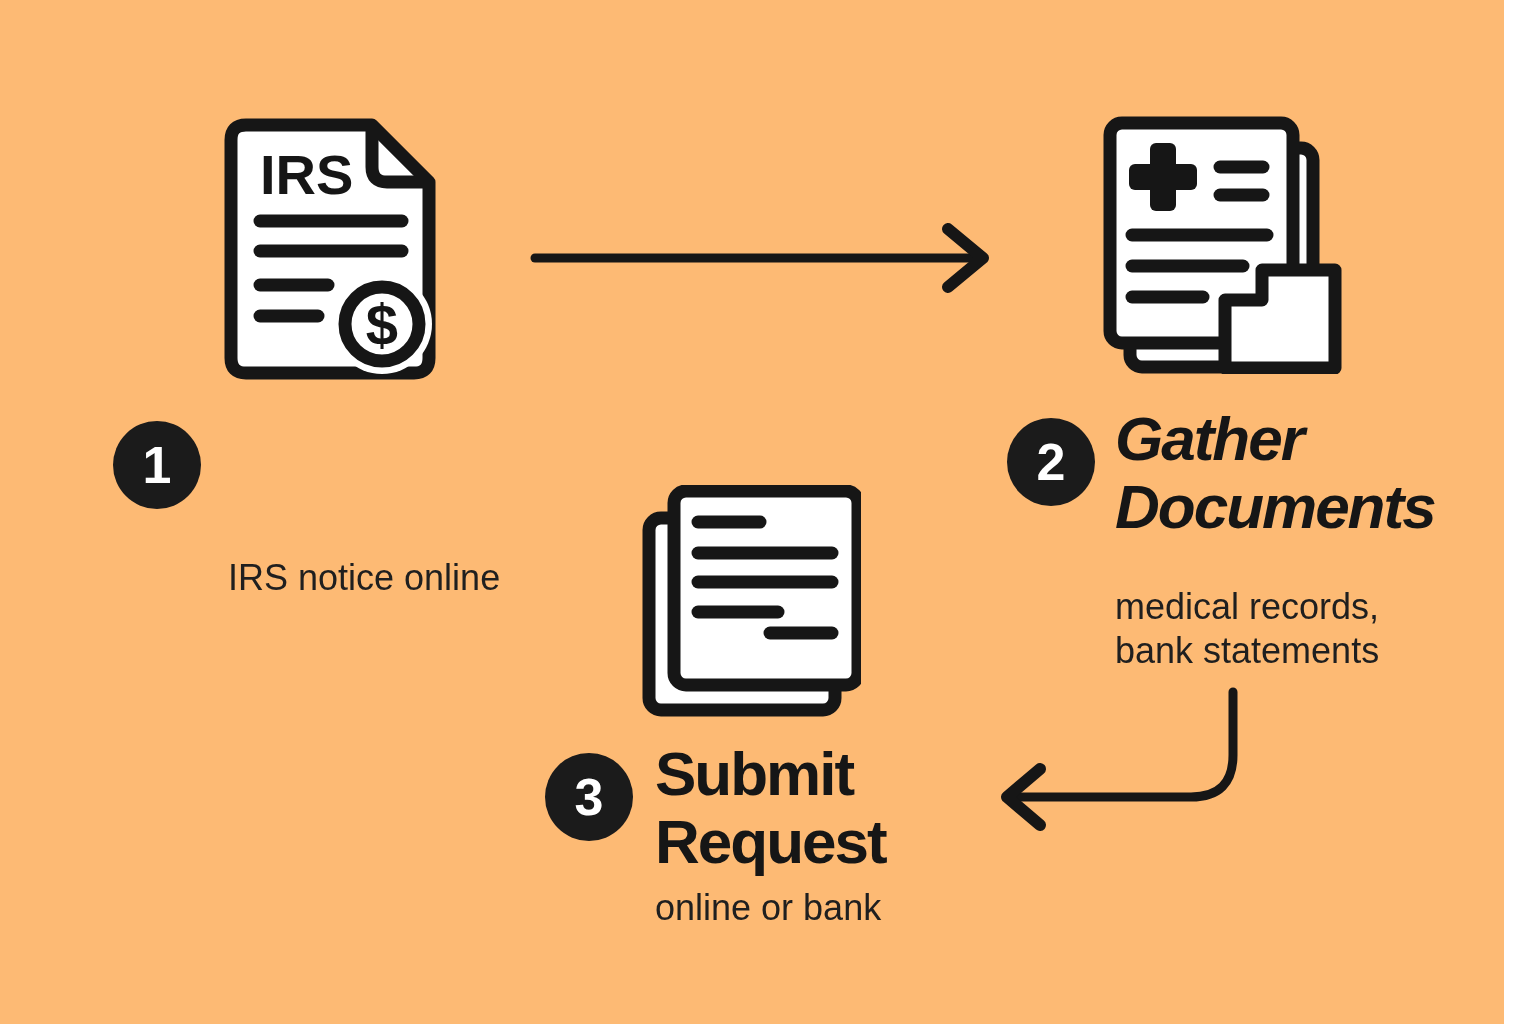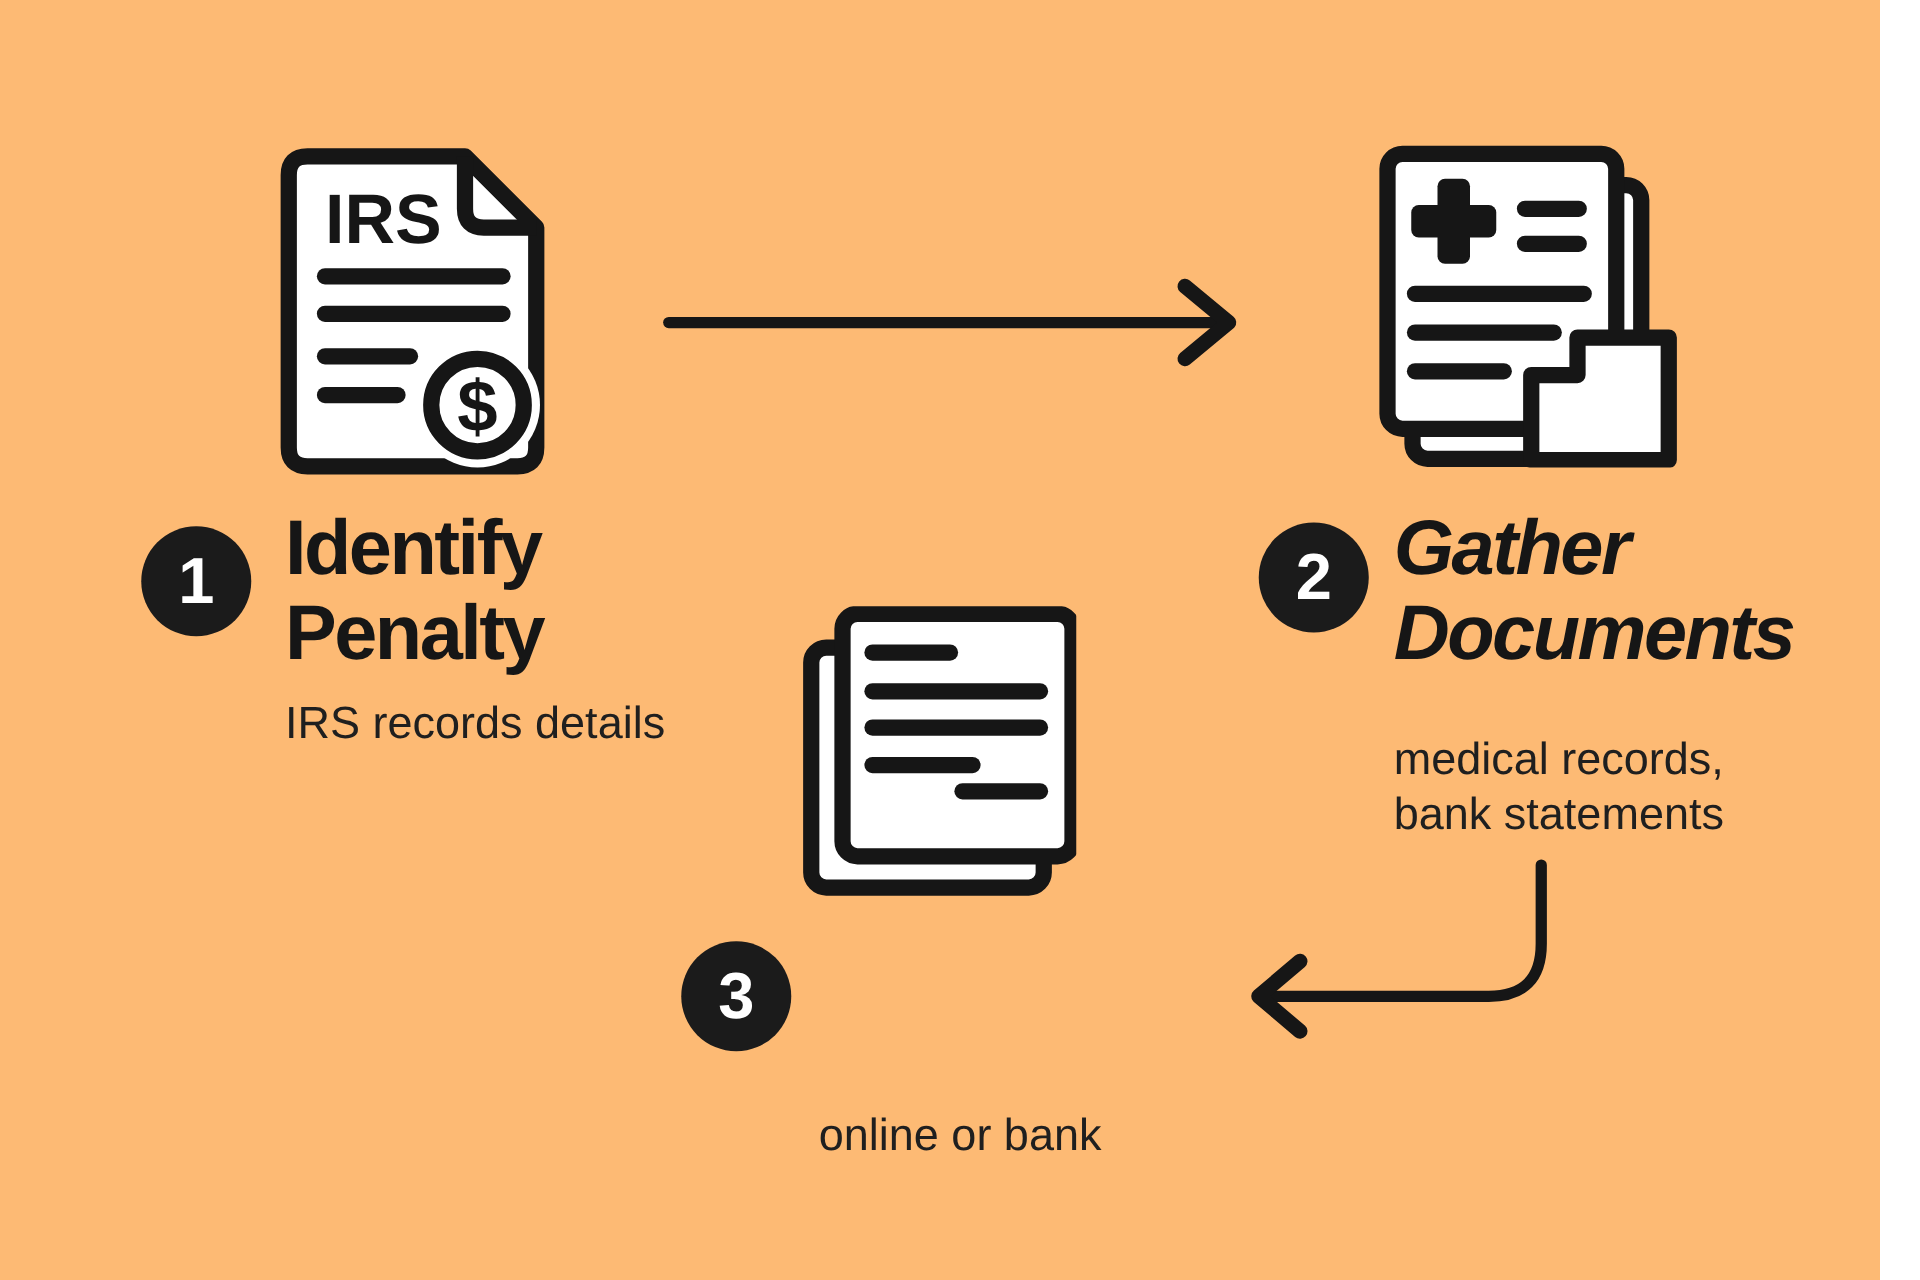--- a/index.html
+++ b/index.html
@@ -107,26 +107,26 @@
       <line x1="129" y1="148" x2="191" y2="148"></line>
     </g>
   </svg>
 
   <svg id="arrow-2" class="arrow" width="270" height="170" viewBox="0 0 270 170">
     <path d="M 245,24 L 245,87 Q 245,129 203,129 L 22,129" fill="none" stroke="#161616" stroke-width="9" stroke-linecap="round"></path>
     <path d="M 52,101 L 19,129 L 52,157" fill="none" stroke="#161616" stroke-width="12" stroke-linecap="round" stroke-linejoin="round"></path>
   </svg>
 
   <div id="badge-1" class="badge">1</div>
-  <div id="title-1" class="step-title">Identify
-Penalty</div>
-  <div id="sub-1" class="step-sub">IRS records details</div>
+  <div id="sub-1" class="step-sub">IRS notice online</div>
 
   <div id="badge-2" class="badge">2</div>
   <div id="title-2" class="step-title">Gather
 Documents</div>
   <div id="sub-2" class="step-sub">medical records,
 bank statements</div>
 
   <div id="badge-3" class="badge">3</div>
+  <div id="title-3" class="step-title">Submit
+Request</div>
   <div id="sub-3" class="step-sub">online or bank</div>
 
 </div>
 
 </body></html>

